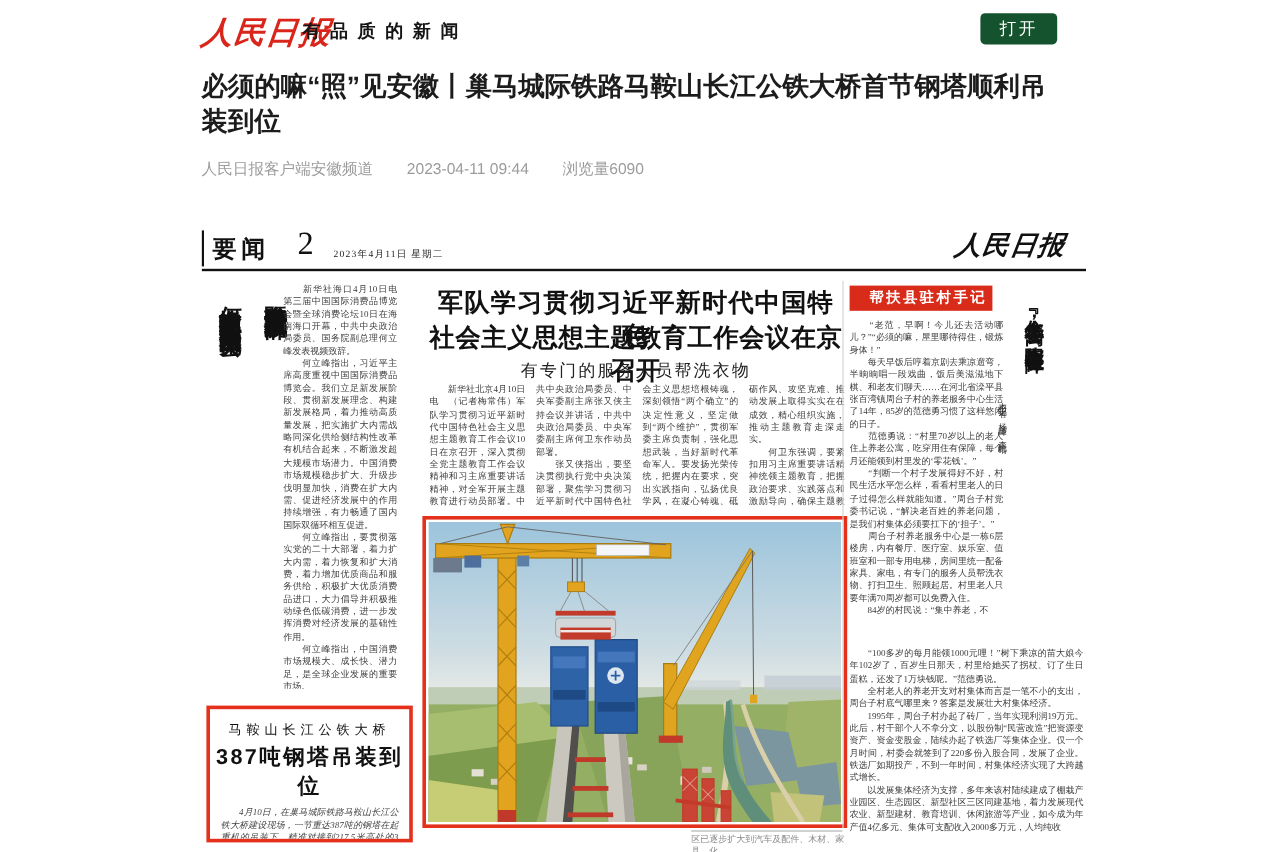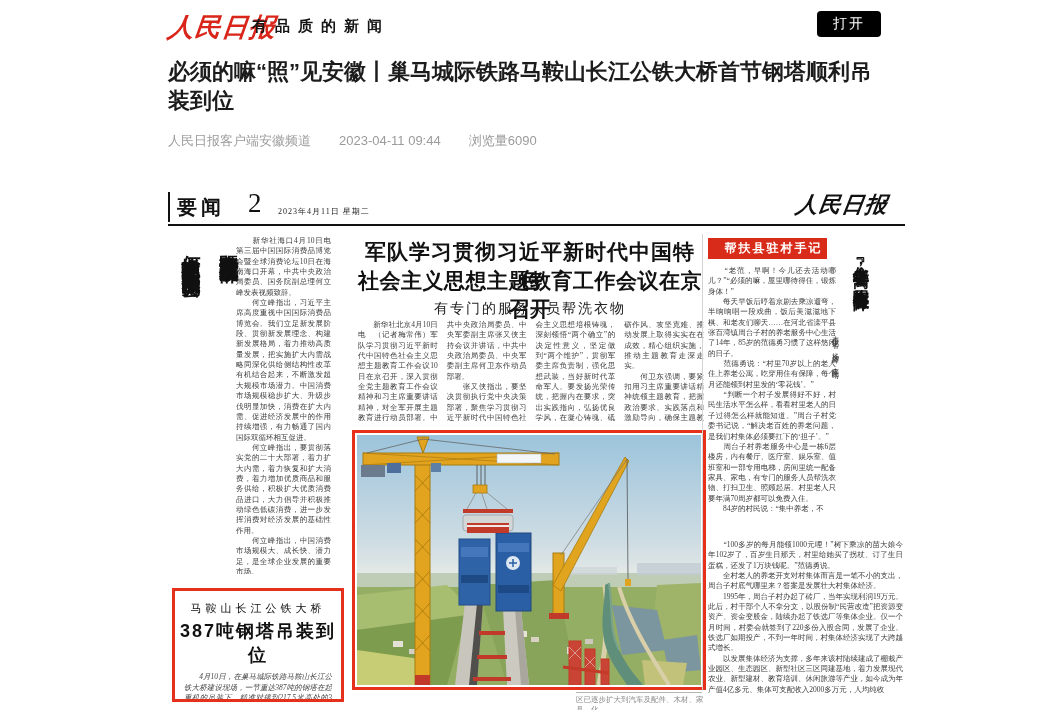--- a/index.html
+++ b/index.html
@@ -14,21 +14,21 @@
   .site-logo {
     left:168px; top:10px; font-family:"DejaVu Serif","Liberation Serif",serif;
     font-size:26px; font-weight:bold; font-style:italic; color:#d9251a;
     transform:skewX(-6deg); letter-spacing:1px;
   }
   .site-tagline {
     left:252px; top:17px; font-size:15px; font-weight:600; color:#151515;
     letter-spacing:8px;
   }
   .open-btn {
-    left:817px; top:11px; width:64px; height:26px; background:#000000;
+    left:817px; top:11px; width:64px; height:26px; background:#14532d;
     color:#fff; font-size:14px; border:none; border-radius:4px;
     display:flex; align-items:center; justify-content:center; letter-spacing:2px;
     cursor:pointer;
   }
 
   
   .a-title {
     left:168px; top:57px; width:724px; font-size:22px; line-height:29px;
     font-weight:bold; color:#1c1c1c;
   }

